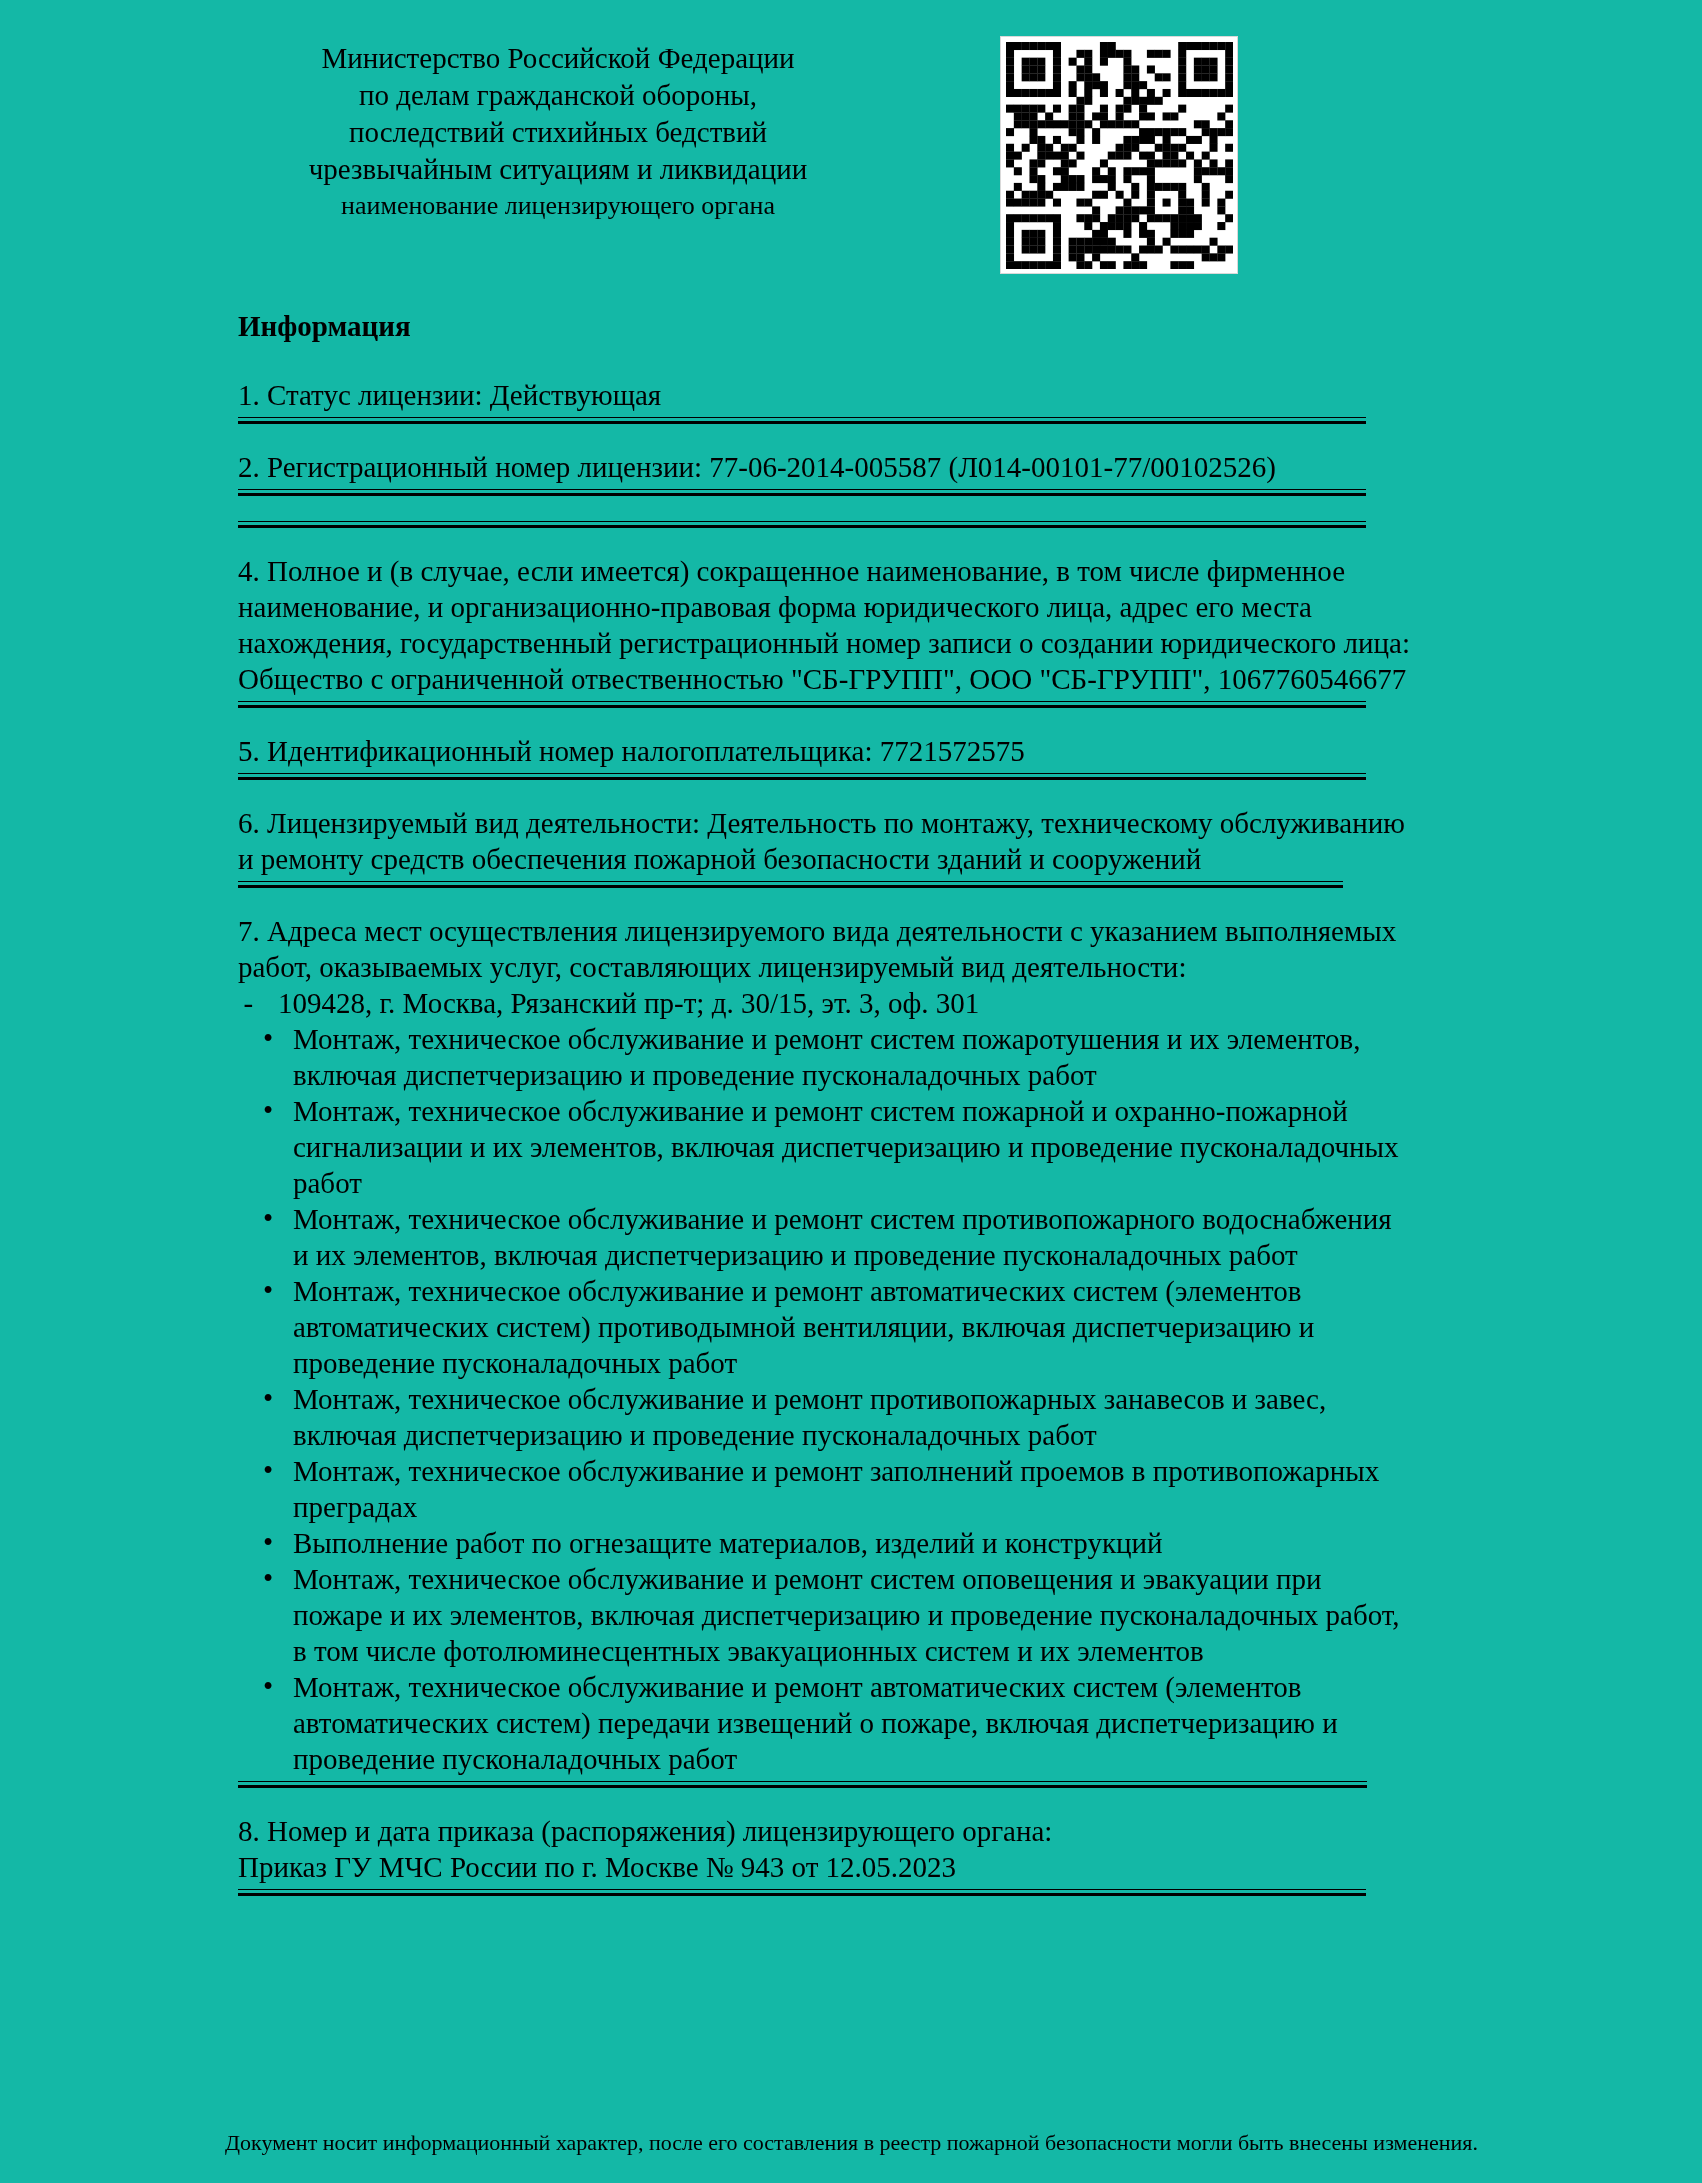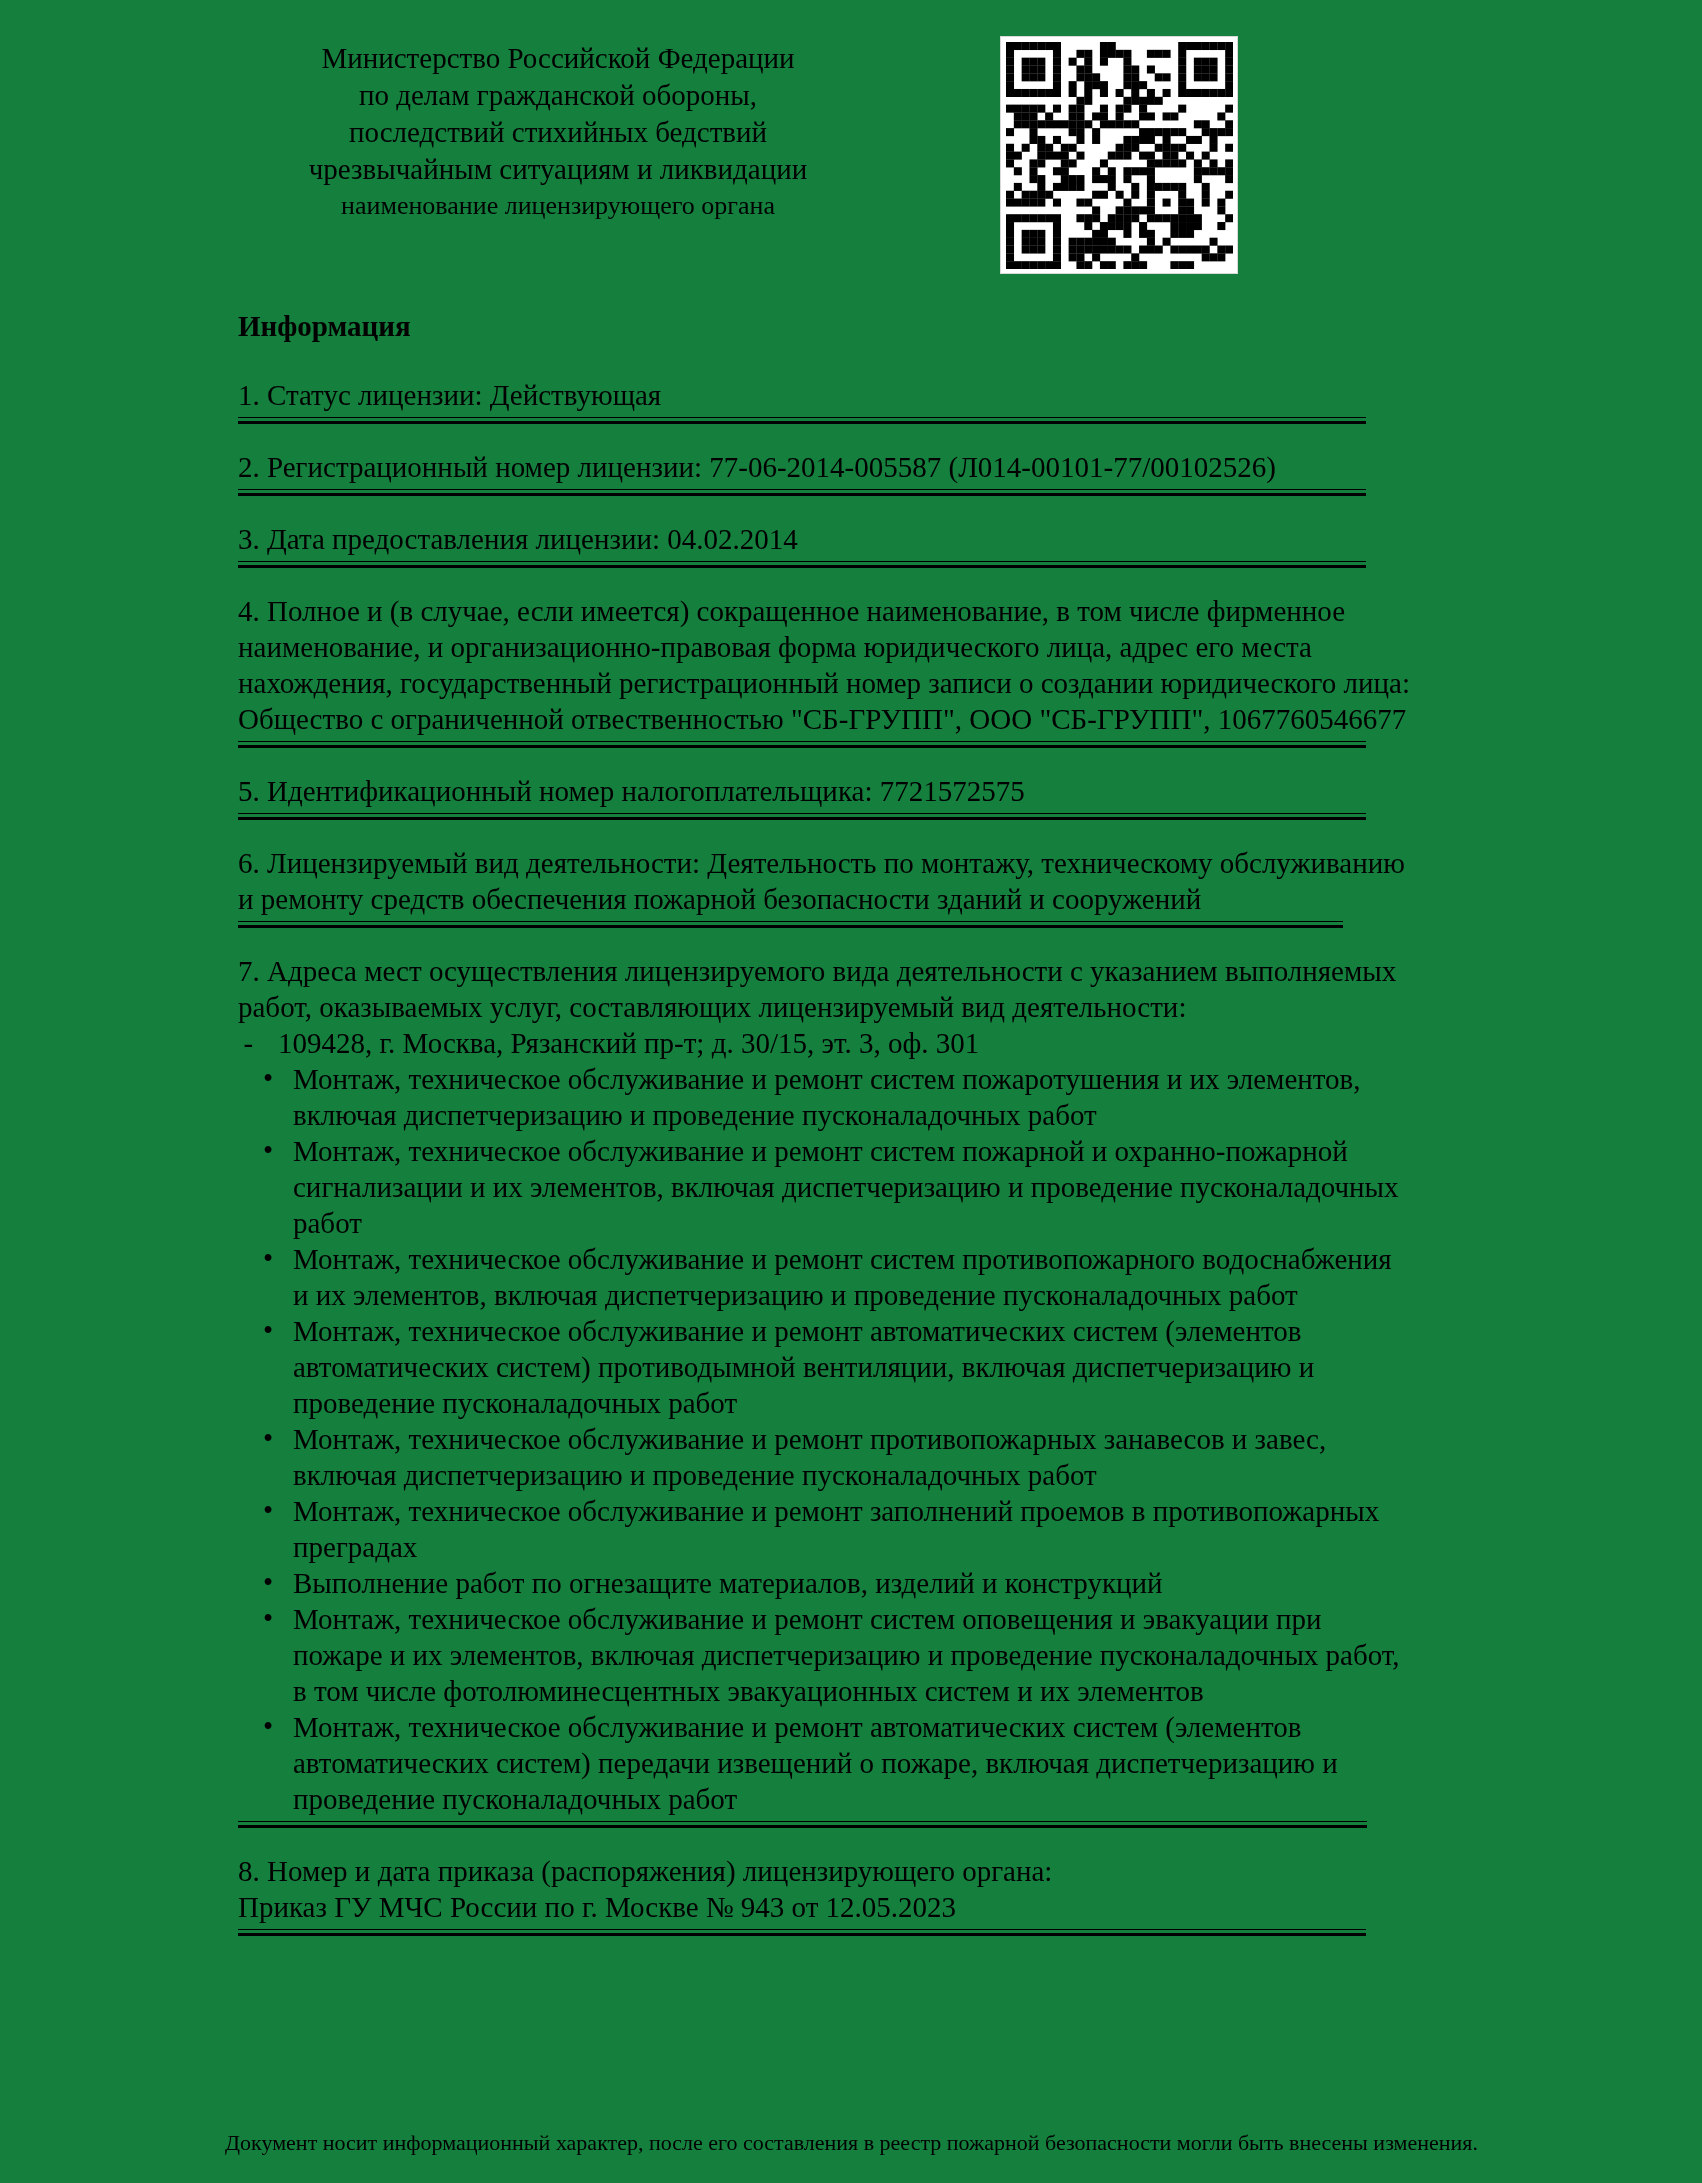--- a/index.html
+++ b/index.html
@@ -1,20 +1,20 @@
 <!DOCTYPE html>
 <html lang="ru" style="font-size:11px"><head>
 <meta charset="utf-8">
 <style>
   html, body { margin: 0; padding: 0; background: #ffffff; }
   .page {
     position: relative;
     width: 1703px;
     height: 2183px;
-    background: #15803d;
+    background: #14b8a6;
     color: #000000;
     font-family: "Liberation Serif", "DejaVu Serif", serif;
     overflow: hidden;
   }
 
   
   .ministry {
     position: absolute;
     left: 288px;
     top: 40px;
@@ -549,21 +549,20 @@
       <div>1. Статус лицензии: Действующая</div>
       <div class="rule"></div>
     </div>
 
     <div class="item">
       <div>2. Регистрационный номер лицензии: 77-06-2014-005587 (Л014-00101-77/00102526)</div>
       <div class="rule"></div>
     </div>
 
     <div class="item">
-      <div>3. Дата предоставления лицензии: 04.02.2014</div>
       <div class="rule"></div>
     </div>
 
     <div class="item">
       <div>4. Полное и (в случае, если имеется) сокращенное наименование, в том числе фирменное наименование, и организационно-правовая форма юридического лица, адрес его места нахождения, государственный регистрационный номер записи о создании юридического лица: Общество с ограниченной отвественностью "СБ-ГРУПП", ООО "СБ-ГРУПП", 1067760546677</div>
       <div class="rule"></div>
     </div>
 
     <div class="item">
       <div>5. Идентификационный номер налогоплательщика: 7721572575</div>

